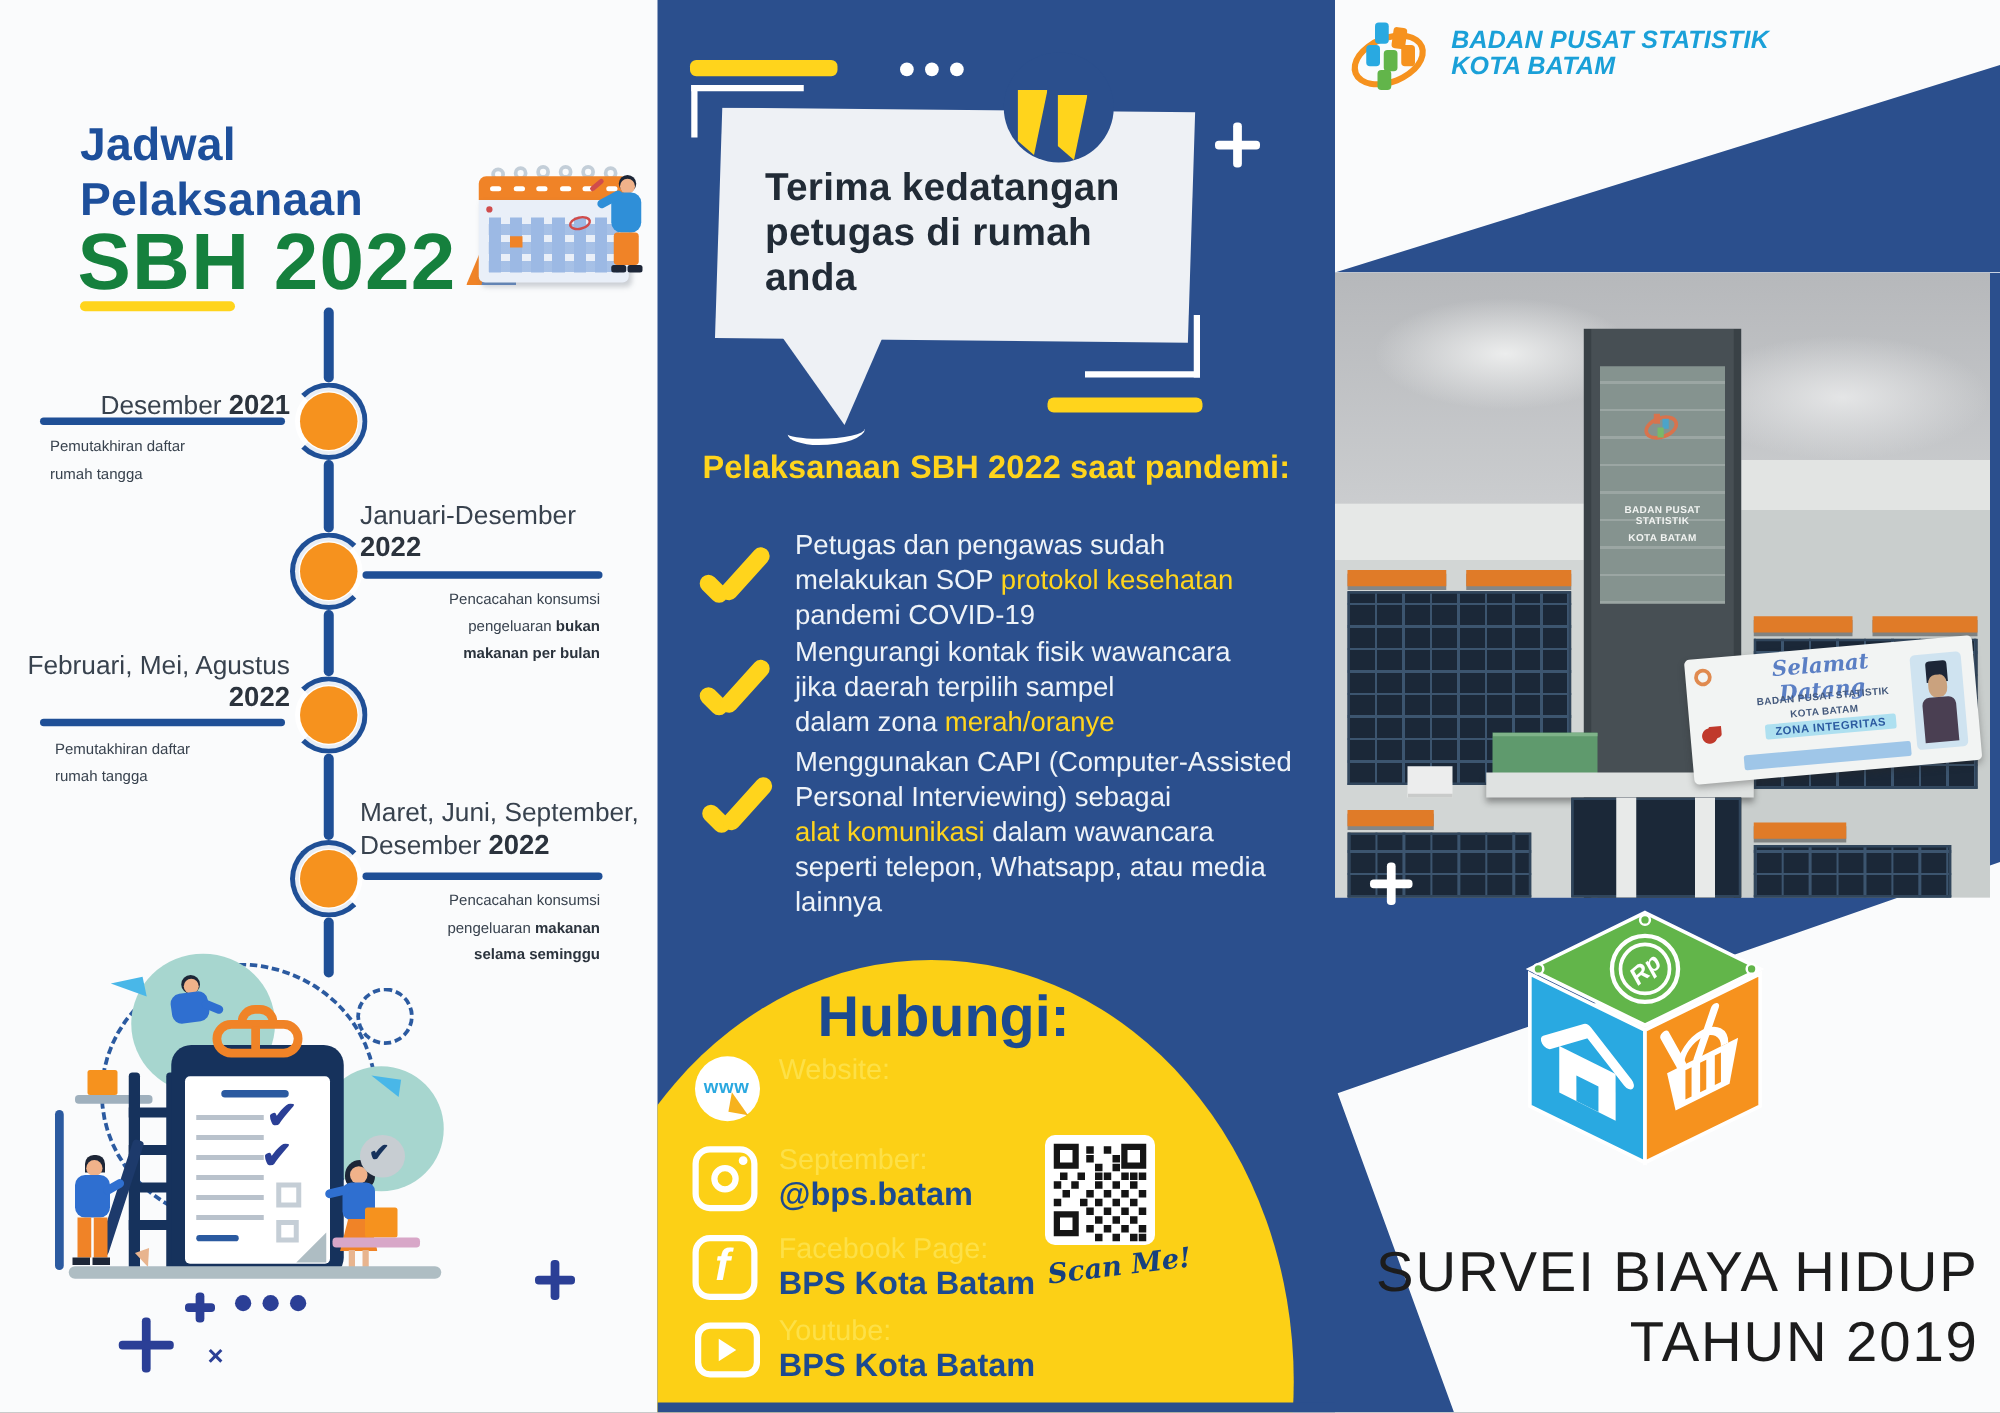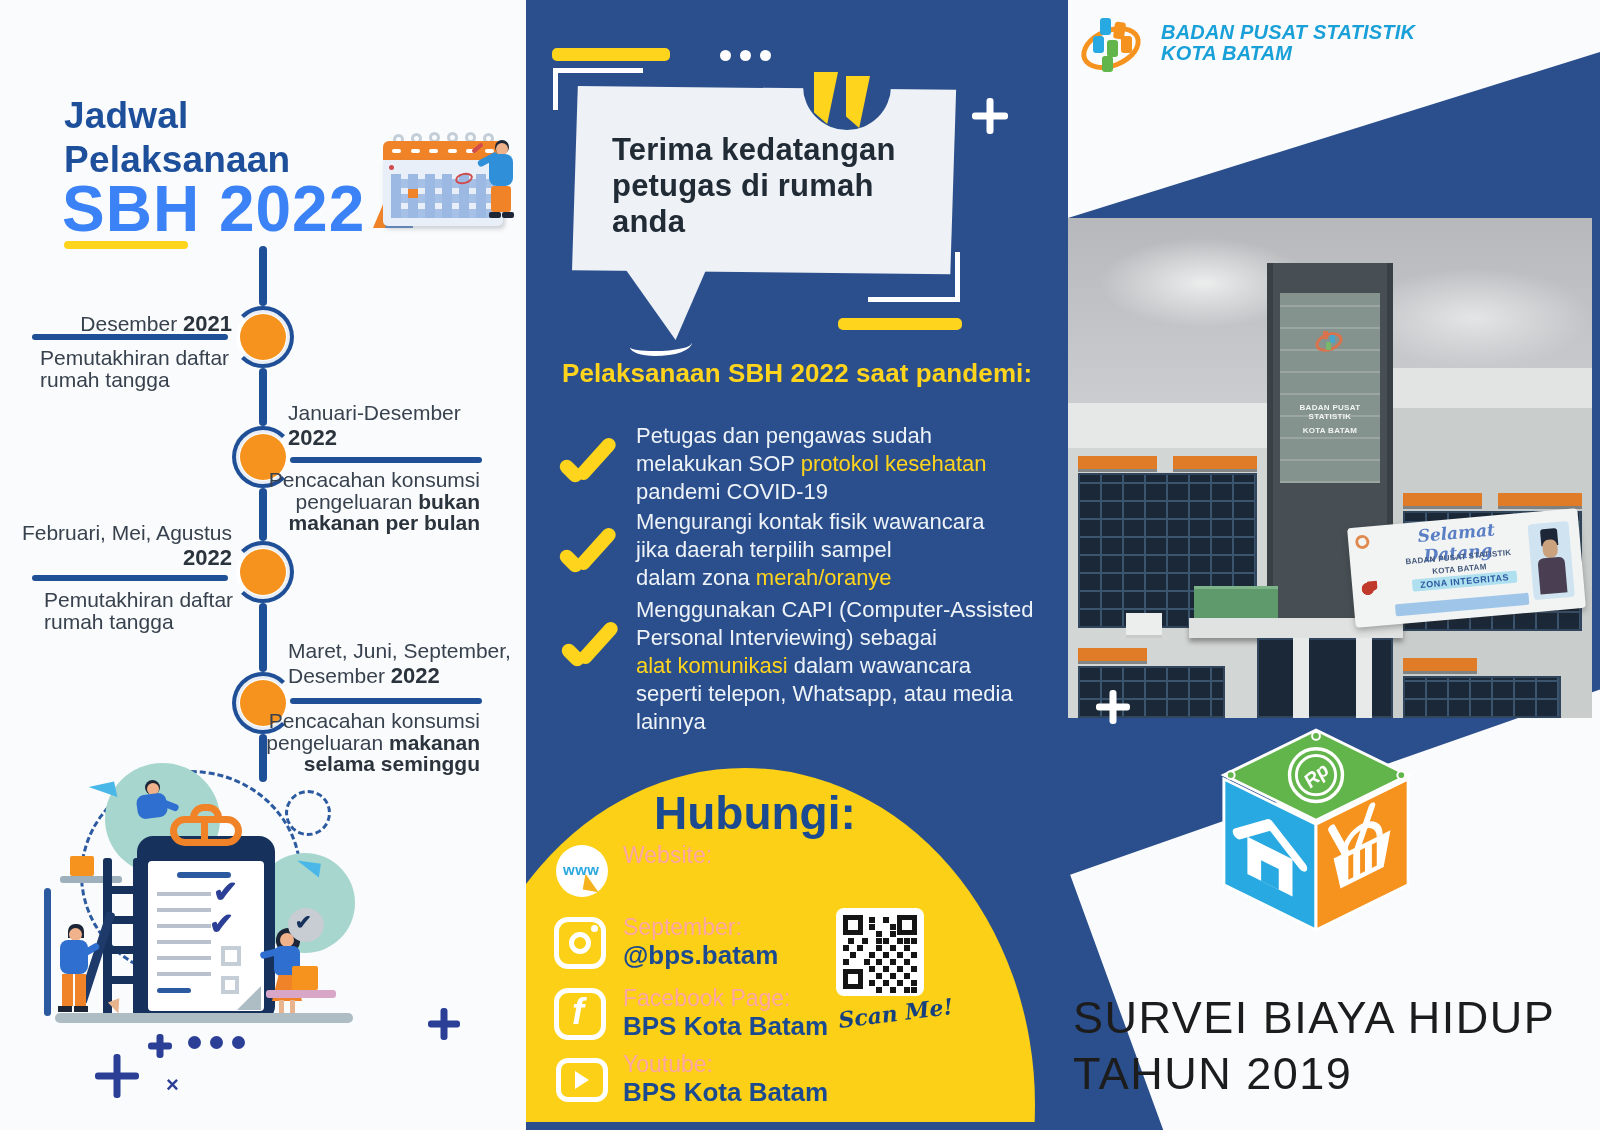--- a/index.html
+++ b/index.html
@@ -10,31 +10,31 @@
   }
   *{margin:0;padding:0;box-sizing:border-box}
   body{font-family:"Liberation Sans",sans-serif;background:#666;}
   #poster{position:relative;width:1600px;height:1130px;background:#fafbfc;overflow:hidden;margin:0 auto;}
   .abs{position:absolute}
   .panel{position:absolute;top:0;height:1130px;overflow:hidden}
 
   
   #left-panel{left:0;width:526px;background:#fafbfc}
   .lp-title{color:#1d4f9b;font-weight:700;font-size:37px;line-height:44px;letter-spacing:.2px}
-  .lp-title-big{color:#3b82f6;font-weight:800;font-size:64px;letter-spacing:1px}
+  .lp-title-big{color:#15803d;font-weight:800;font-size:64px;letter-spacing:1px}
   .ybar{background:var(--yellow2);border-radius:5px}
   .tl-line{background:var(--navy2);width:8px;border-radius:4px}
   .tl-arc{width:62px;height:62px;border-radius:50%;border:7px solid var(--navy2)}
   .tl-arc.open-left{border-left-color:transparent}
   .tl-arc.open-right{border-right-color:transparent}
   .tl-dot{width:46px;height:46px;border-radius:50%;background:var(--orange);box-shadow:0 0 0 4px rgba(255,255,255,.9)}
   .tl-date{font-size:21px;line-height:25px;color:var(--ink);white-space:pre-line}
   .tl-date .run-b{font-weight:800;color:#2b333d;font-size:22px}
   .tl-rule{height:6px;background:var(--navy2);border-radius:3px}
-  .tl-desc{font-size:21px;line-height:21.5px;color:var(--ink);white-space:pre-line}
+  .tl-desc{font-size:12px;line-height:21.5px;color:var(--ink);white-space:pre-line}
   .tl-desc .run-b{font-weight:800;color:#2b333d}
   .t-right{text-align:right}
   .navy-deco{color:#2b3f96}
   .plus{position:absolute}
   .plus::before,.plus::after{content:"";position:absolute;background:currentColor;border-radius:3px}
   .plus::before{left:50%;top:0;width:7px;height:100%;transform:translateX(-50%)}
   .plus::after{top:50%;left:0;height:7px;width:100%;transform:translateY(-50%)}
   .dotrow{display:flex;gap:9px}
   .dotrow i{width:13px;height:13px;border-radius:50%;background:currentColor}
 
@@ -54,31 +54,31 @@
   .quote{background:var(--yellow2);clip-path:polygon(0 0,100% 0,55% 100%,0 78%)}
   .bubble-text{font-weight:800;font-size:31px;line-height:36px;color:#212b36;white-space:pre-line;letter-spacing:.2px}
   .mid-heading{color:var(--yellow2);font-weight:800;font-size:26px;letter-spacing:.1px}
   .chk{position:absolute;width:62px;height:62px}
   .chk::before{content:"";position:absolute;left:4px;top:26px;width:26px;height:14px;background:var(--yellow2);border-radius:7px;transform:rotate(45deg)}
   .chk::after{content:"";position:absolute;left:16px;top:14px;width:52px;height:14px;background:var(--yellow2);border-radius:7px;transform:rotate(-48deg)}
   .mid-item{font-size:22px;line-height:28px;color:#eef3f8;white-space:pre-line}
   .mid-item .run-y{color:var(--yellow2)}
   .ellipse{background:#fcd016;border-radius:50%}
   .hub-head{color:#1c4a90;font-weight:800;font-size:46px}
-  .hub-label{color:#fca5a5;font-size:23px;line-height:25px}
+  .hub-label{color:#fde047;font-size:23px;line-height:25px}
   .hub-value{color:#1c4a90;font-size:26px;font-weight:800;line-height:30px}
   .icn-box{position:absolute;border:5px solid #fff;border-radius:14px}
   .scanme{font-family:"DejaVu Serif",serif;font-style:italic;font-weight:700;font-size:22px;color:#16407e;transform:rotate(-7deg)}
 
   
   #right-panel{left:1068px;width:532px;background:#fafbfc}
   .org-text{color:var(--cyan);font-weight:700;font-style:italic;font-size:20px;line-height:21px;letter-spacing:.2px}
   .blue-shape{background:var(--navy)}
   .code-text{font-weight:800;font-size:43px;color:#121212;letter-spacing:1px;text-align:center}
-  .survey-text{font-weight:400;font-size:45px;color:#1c1c1c;letter-spacing:1.5px;text-align:left;font-family:"Liberation Sans",sans-serif}
+  .survey-text{font-weight:400;font-size:45px;color:#1c1c1c;letter-spacing:1.5px;text-align:right;font-family:"Liberation Sans",sans-serif}
   
   #photo{background:linear-gradient(180deg,#b6b8bb 0%,#cfd1d3 45%,#e0e1e2 100%)}
   .win{background:#1b2838;box-shadow:inset 0 0 0 2px #31465c}
   .wingrid{background-image:repeating-linear-gradient(90deg,#3c556f 0 2px,transparent 2px 22px),repeating-linear-gradient(0deg,#3c556f 0 2px,transparent 2px 18px)}
   .awning{background:#e07b28;box-shadow:0 3px 0 rgba(40,40,40,.45)}
   .banner-line{color:#44597c;font-weight:700;font-size:8px;line-height:9px;text-align:center;letter-spacing:.3px}
 </style>
 </head>
 <body>
 

